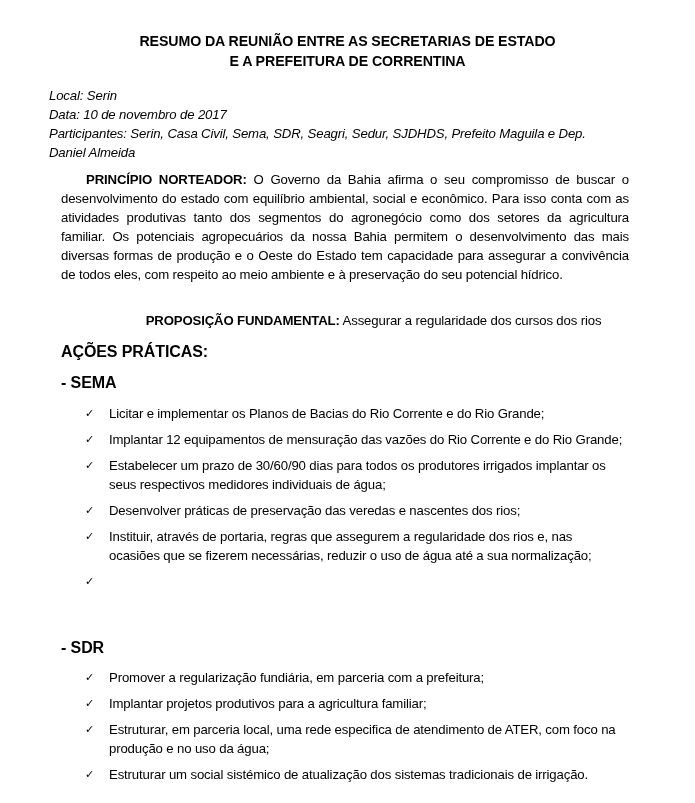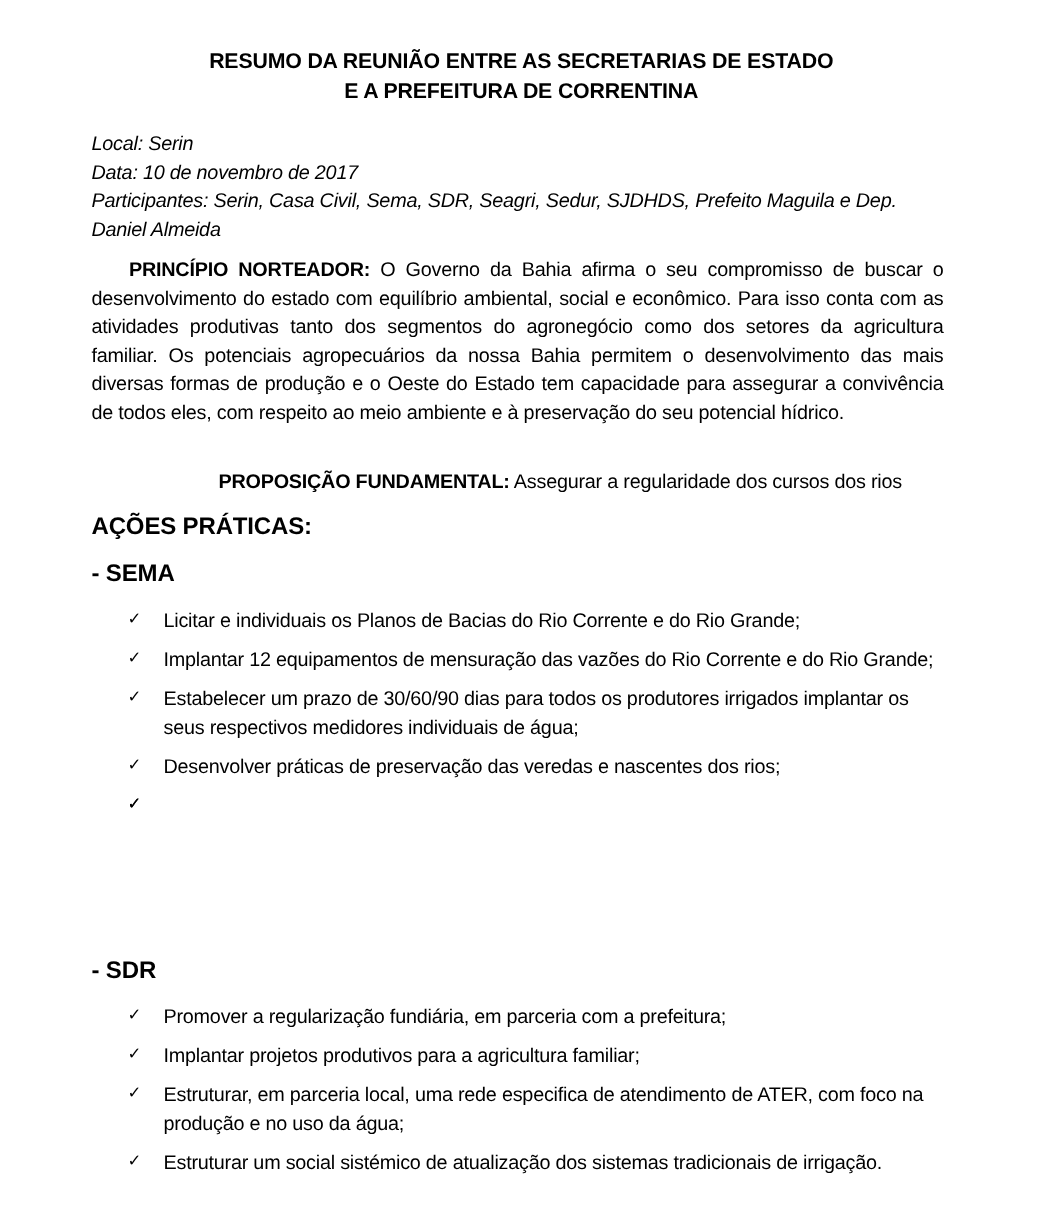--- a/index.html
+++ b/index.html
@@ -27,21 +27,21 @@
       width: 695px;
       text-align: center;
       font-weight: bold;
       font-size: 14.2px;
       line-height: 20px;
       letter-spacing: -0.1px;
     }
     .title span { display: block; }
     .meta {
       position: absolute;
-      left: 61px;
+      left: 49px;
       top: 86px;
       width: 570px;
       font-style: italic;
       font-size: 13.2px;
       line-height: 19px;
       letter-spacing: -0.15px;
     }
     .meta div { display: block; }
     .principle {
       position: absolute;
@@ -122,25 +122,25 @@
 
   <p class="principle" style="margin:0"><b>PRINCÍPIO NORTEADOR:</b><span> O Governo da Bahia afirma o seu compromisso de buscar o desenvolvimento do estado com equilíbrio ambiental, social e econômico. Para isso conta com as atividades produtivas tanto dos segmentos do agronegócio como dos setores da agricultura familiar. Os potenciais agropecuários da nossa Bahia permitem o desenvolvimento das mais diversas formas de produção e o Oeste do Estado tem capacidade para assegurar a convivência de todos eles, com respeito ao meio ambiente e à preservação do seu potencial hídrico.</span></p>
 
   <div class="prop"><b>PROPOSIÇÃO FUNDAMENTAL:</b><span> Assegurar a regularidade dos cursos dos rios</span></div>
 
   <div class="heading actions-heading">AÇÕES PRÁTICAS:</div>
 
   <div class="heading sema-heading">- SEMA</div>
 
   <ul class="list sema-list">
-    <li><span class="check">✓</span><span>Licitar e individuais os Planos de Bacias do Rio Corrente e do Rio Grande;</span></li>
+    <li><span class="check">✓</span><span>Licitar e implementar os Planos de Bacias do Rio Corrente e do Rio Grande;</span></li>
     <li><span class="check">✓</span><span>Implantar 12 equipamentos de mensuração das vazões do Rio Corrente e do Rio Grande;</span></li>
     <li><span class="check">✓</span><span>Estabelecer um prazo de 30/60/90 dias para todos os produtores irrigados implantar os seus respectivos medidores individuais de água;</span></li>
     <li><span class="check">✓</span><span>Desenvolver práticas de preservação das veredas e nascentes dos rios;</span></li>
-    <li><span class="check">✓</span></li>
+    <li><span class="check">✓</span><span>Instituir, através de portaria, regras que assegurem a regularidade dos rios e, nas ocasiões que se fizerem necessárias, reduzir o uso de água até a sua normalização;</span></li>
     <li><span class="check">✓</span></li>
   </ul>
 
   <div class="heading sdr-heading">- SDR</div>
 
   <ul class="list sdr-list">
     <li><span class="check">✓</span><span>Promover a regularização fundiária, em parceria com a prefeitura;</span></li>
     <li><span class="check">✓</span><span>Implantar projetos produtivos para a agricultura familiar;</span></li>
     <li><span class="check">✓</span><span>Estruturar, em parceria local, uma rede especifica de atendimento de ATER, com foco na produção e no uso da água;</span></li>
     <li><span class="check">✓</span><span>Estruturar um social sistémico de atualização dos sistemas tradicionais de irrigação.</span></li>

